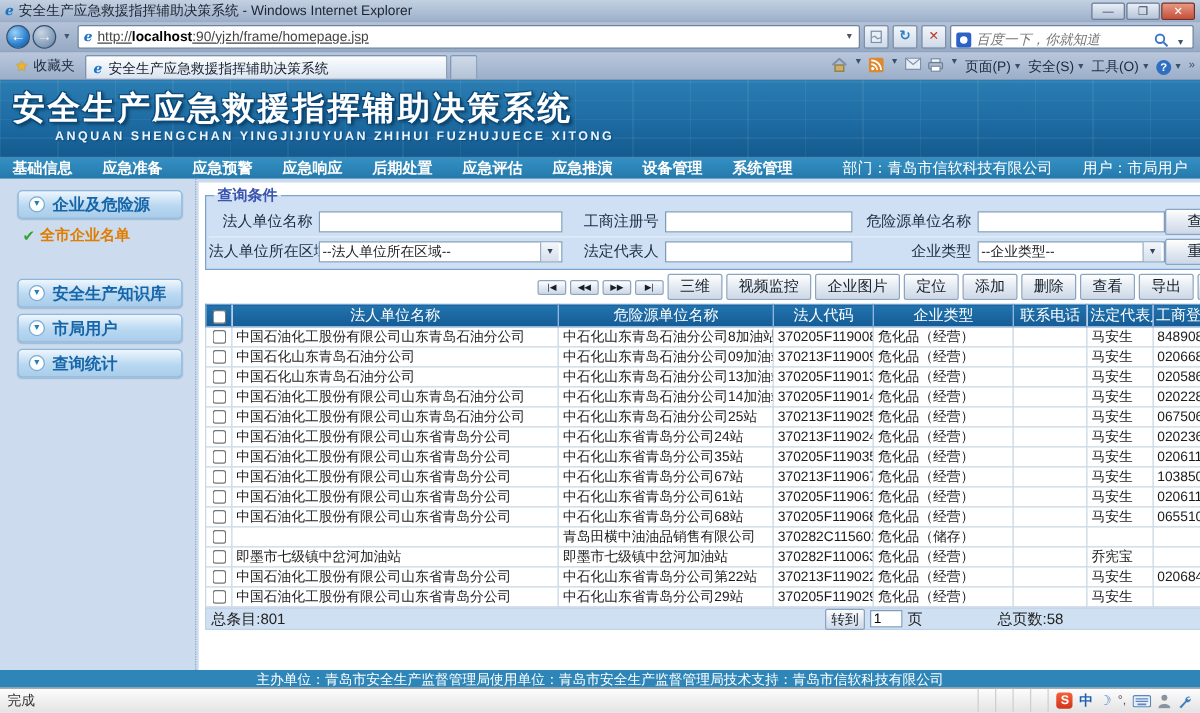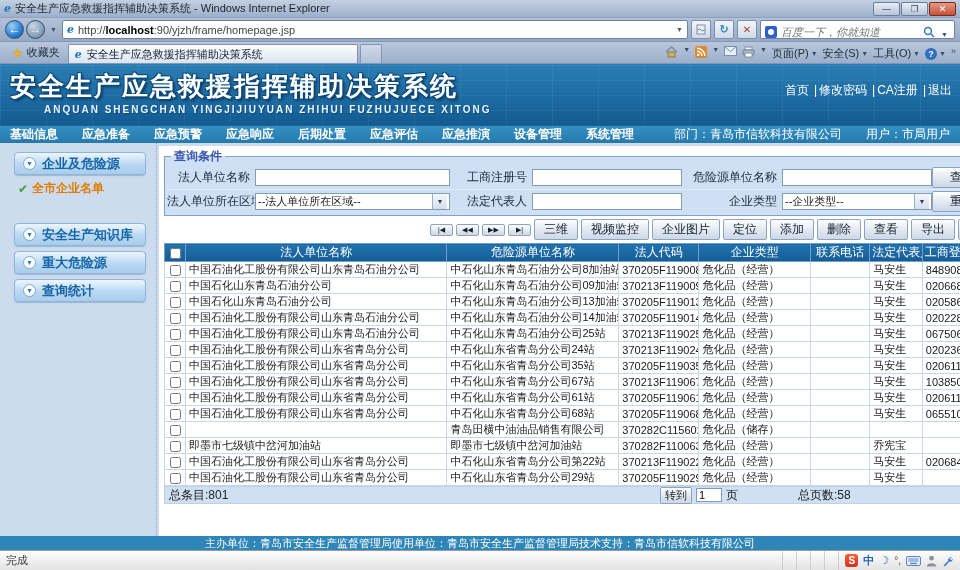--- a/index.html
+++ b/index.html
@@ -17,21 +17,21 @@
 
   .addressbar { height:24px; background:linear-gradient(180deg,#b4c2d8,#97a9c4); display:flex; align-items:center; padding:0 5px; gap:3px; border-bottom:1px solid #8398b5; }
   .nav-circles { display:flex; align-items:center; }
   .circ { width:19px; height:19px; border-radius:50%; border:1px solid #31506e; text-align:center; line-height:17px; font-size:12px; color:#fff; }
   .circ.back { background:radial-gradient(circle at 35% 30%,#9cd0f5,#2a7fd0 60%,#15538f); }
   .circ.fwd { background:radial-gradient(circle at 35% 30%,#c8d6e4,#8aa2bc 60%,#63809e); color:#e8eef5; margin-left:2px; }
   .small-caret { font-size:7px; color:#3c5572; margin:0 2px; }
   .address-field { flex:1; height:19px; background:#fff; border:1px solid #6d84a0; border-radius:2px; display:flex; align-items:center; padding:0 4px; gap:4px; font-size:11px; overflow:hidden; white-space:nowrap; }
   .address-field .caret-in { margin-left:auto; color:#556; font-size:7px; }
   .url-host { font-weight:bold; color:#000; }
-  .url-dim { color:#444; }
+  .url-dim { color:#444;text-decoration:underline; }
   .chrome-sq { width:20px; height:19px; border:1px solid #7d91ab; border-radius:2px; background:linear-gradient(180deg,#f2f6fa,#cfdae8); text-align:center; line-height:17px; font-size:11px; }
   .refresh-glyph { color:#2d7fc0; font-weight:bold; }
   .stop-glyph { color:#c0392b; font-weight:bold; font-size:10px; }
   .search-box { width:195px; height:19px; background:#fff; border:1px solid #6d84a0; border-radius:2px; display:flex; align-items:flex-end; padding:0 4px; gap:4px; }
   .baidu-ic { width:12px; height:12px; background:#2c62c8; border-radius:2px; position:relative; flex:none; }
   .baidu-ic::after { content:""; position:absolute; left:3px; top:3px; width:6px; height:6px; border-radius:50%; background:#fff; }
   .search-box input { flex:1; border:none; outline:none; font-size:11px; font-style:italic; color:#777; width:100%; background:transparent; font-family:inherit; }
   .lens { flex:none; }
 
   .tabsbar { height:22px; background:linear-gradient(180deg,#b9c7dc,#9cafc9); display:flex; align-items:flex-end; padding:0 4px; border-bottom:1px solid #8398b5; }
@@ -224,26 +224,20 @@
         <span class="help-circ">?</span>
         <span class="cmd-caret">▼</span>
       </span>
     <span class="dbl-chev">»</span>
   </div>
 </div>
 
 <div class="page-header">
   <div class="sys-title">安全生产应急救援指挥辅助决策系统</div>
   <div class="sys-subtitle">ANQUAN SHENGCHAN YINGJIJIUYUAN ZHIHUI FUZHUJUECE XITONG</div>
-  <div class="header-links">
-    <a href="#">首页</a>
-    <a href="#">修改密码</a>
-    <a href="#">CA注册</a>
-    <a href="#">退出</a>
-  </div>
 </div>
 
 <div class="menubar">
   <div class="nav-items">
     <span>基础信息</span>
     <span>应急准备</span>
     <span>应急预警</span>
     <span>应急响应</span>
     <span>后期处置</span>
     <span>应急评估</span>
@@ -267,21 +261,21 @@
       <span class="chk">✔</span>
       <span>全市企业名单</span>
     </div>
     <div class="side-gap"></div>
     <div class="panel">
       <span class="chev-circ">▼</span>
       <span>安全生产知识库</span>
     </div>
     <div class="panel">
       <span class="chev-circ">▼</span>
-      <span>重大危险源</span>
+      <span>市局用户</span>
     </div>
     <div class="panel">
       <span class="chev-circ">▼</span>
       <span>查询统计</span>
     </div>
   </div>
 
   <div class="main">
     <fieldset class="query">
       <legend>查询条件</legend>

